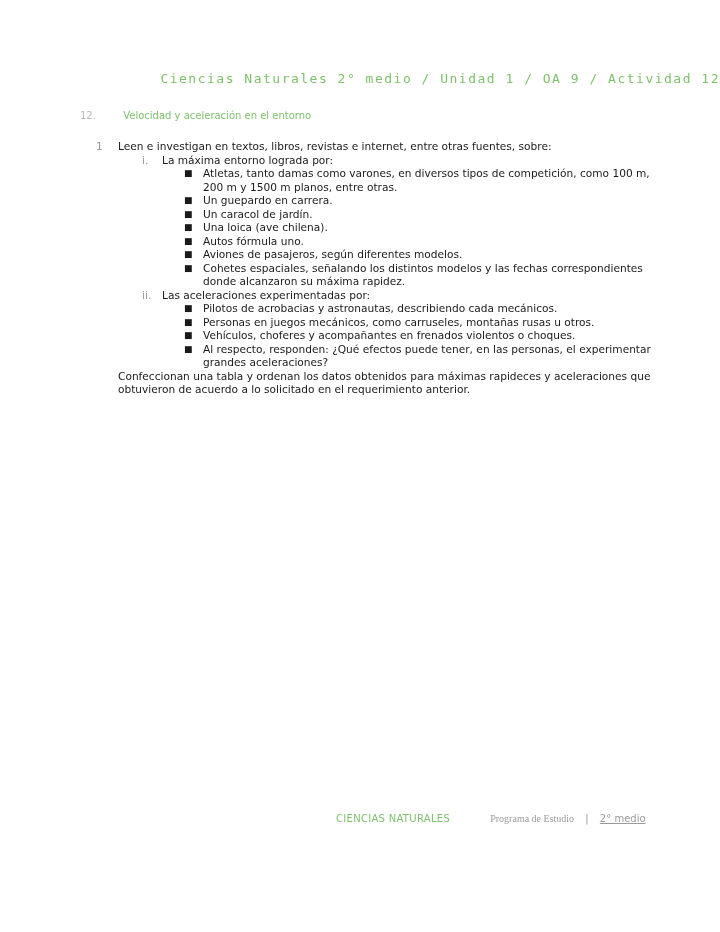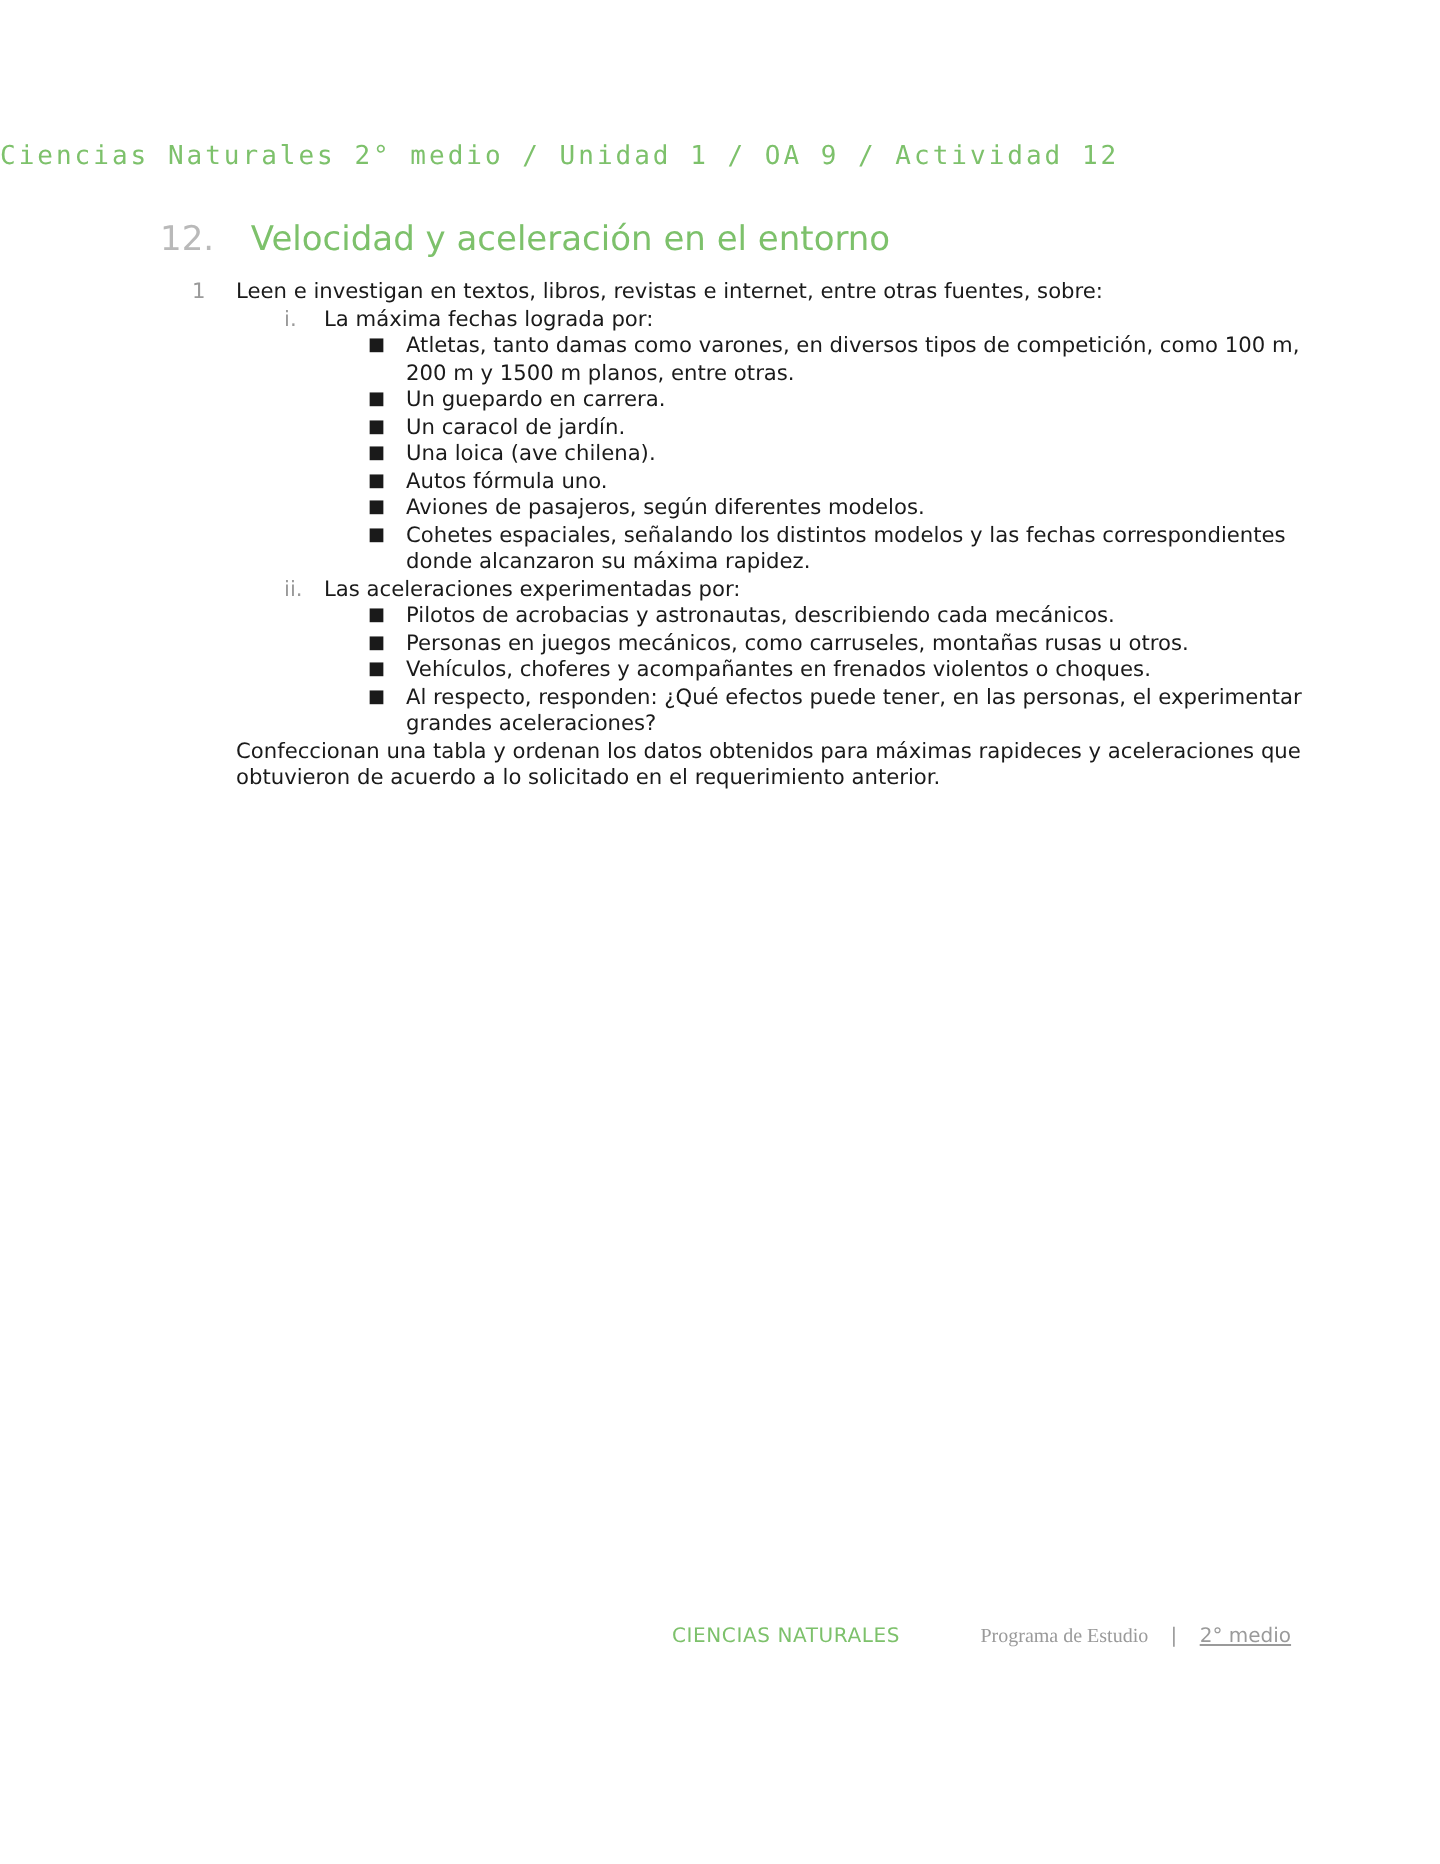--- a/index.html
+++ b/index.html
@@ -1,20 +1,20 @@
 <!DOCTYPE html>
 <html><head>
 <meta charset="utf-8">
 <style>
   html, body { margin: 0; padding: 0; background: #ffffff; }
   body { width: 720px; height: 932px; position: relative; overflow: hidden;
          font-family: "DejaVu Sans", sans-serif; color: #1a1a1a; }
-  .header { position: absolute; top: 71px; left: 0; width: 720px; text-align: left;
+  .header { position: absolute; top: 71px; left: 0; width: 720px; text-align: right;
             font-family: "DejaVu Sans Mono", monospace; font-size: 13px; letter-spacing: 1.5px; }
-  .section-title { position: absolute; top: 110px; left: 80px; font-size: 17px; }
+  .section-title { position: absolute; top: 110px; left: 80px; font-size: 10px; }
   .section-title .num { color: #b9b9b9; display: inline-block; width: 40px; }
   .content { position: absolute; top: 140px; left: 96px; width: 560px; font-size: 10.6px; line-height: 13.5px; }
   .lvl1 { position: relative; padding-left: 22px; }
   .lvl1 .mark { position: absolute; left: 0; top: 0; color: #9a9a9a; }
   .lvl2 { position: relative; padding-left: 66px; }
   .lvl2 .mark { position: absolute; left: 46px; top: 0; color: #9a9a9a; }
   .lvl3 { position: relative; padding-left: 107px; }
   .lvl3 .mark { position: absolute; left: 88px; top: 0; font-size: 9px; }
   .para { padding-left: 22px; }
   .footer { position: absolute; top: 813px; left: 336px; font-size: 10px; white-space: nowrap; }
@@ -36,21 +36,21 @@
 </div>
 
 <div class="content">
   <div class="lvl1">
     <span class="mark">1</span>
     <span>Leen e investigan en textos, libros, revistas e internet, entre otras fuentes, sobre:</span>
   </div>
 
   <div class="lvl2">
     <span class="mark">i.</span>
-    <span>La máxima fechas lograda por:</span>
+    <span>La máxima entorno lograda por:</span>
   </div>
   <div class="lvl3"><span class="mark">■</span><span>Atletas, tanto damas como varones, en diversos tipos de competición, como 100 m, 200 m y 1500 m planos, entre otras.</span></div>
   <div class="lvl3"><span class="mark">■</span><span>Un guepardo en carrera.</span></div>
   <div class="lvl3"><span class="mark">■</span><span>Un caracol de jardín.</span></div>
   <div class="lvl3"><span class="mark">■</span><span>Una loica (ave chilena).</span></div>
   <div class="lvl3"><span class="mark">■</span><span>Autos fórmula uno.</span></div>
   <div class="lvl3"><span class="mark">■</span><span>Aviones de pasajeros, según diferentes modelos.</span></div>
   <div class="lvl3"><span class="mark">■</span><span>Cohetes espaciales, señalando los distintos modelos y las fechas correspondientes donde alcanzaron su máxima rapidez.</span></div>
 
   <div class="lvl2">

